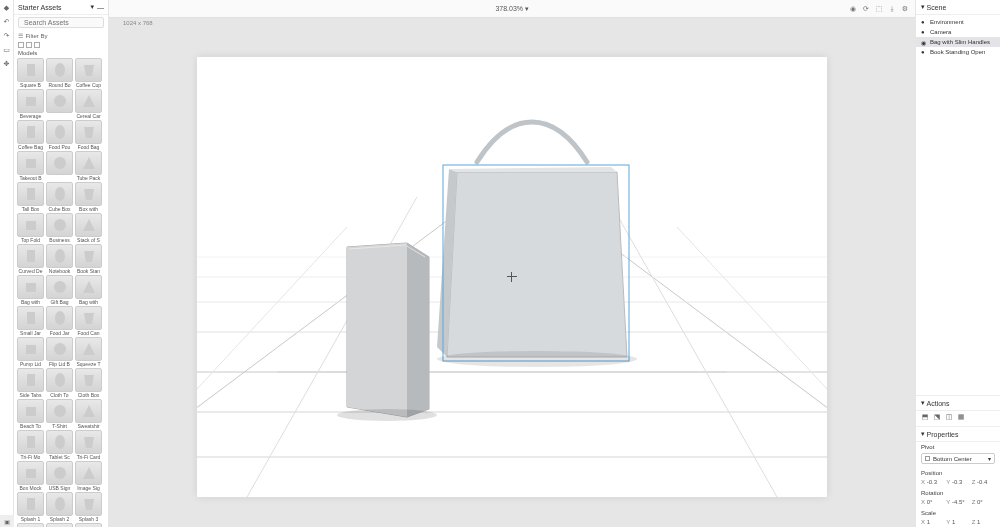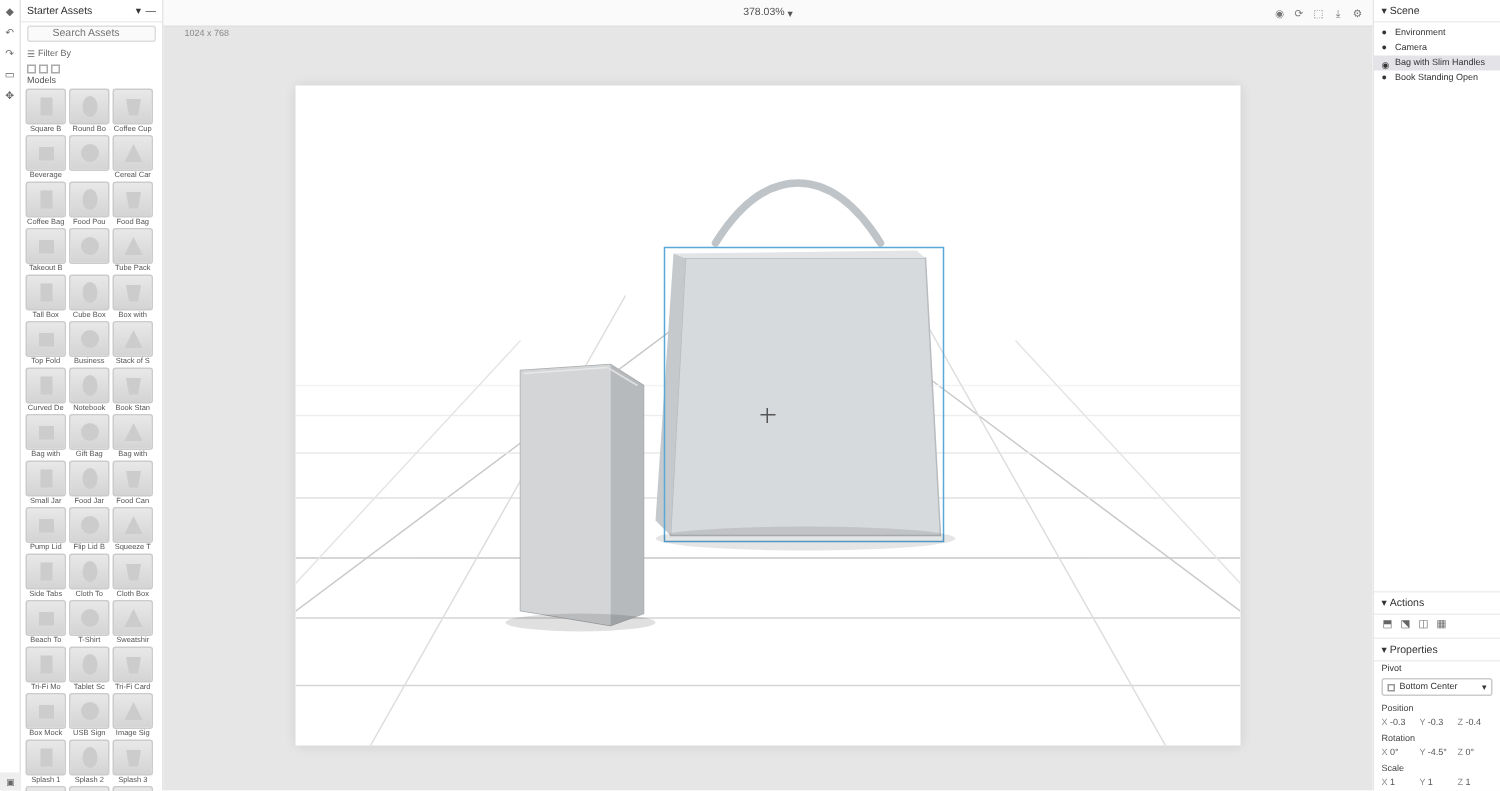--- a/index.html
+++ b/index.html
@@ -3,21 +3,21 @@
 <meta charset="utf-8">
 <style>
 * { box-sizing: border-box; margin: 0; padding: 0; font-family: -apple-system, BlinkMacSystemFont, "Segoe UI", sans-serif; }
 body { width: 1000px; height: 527px; overflow: hidden; background: #fafafa; display: flex; font-size: 7px; color: #333; }
 .toolstrip { width: 14px; background: #fff; border-right: 1px solid #e5e5e5; display: flex; flex-direction: column; align-items: center; padding-top: 4px; gap: 6px; }
 .toolstrip .ticon { width: 8px; height: 8px; color: #666; cursor: pointer; display:flex; align-items:center; justify-content:center; }
 .assets { width: 95px; background: #fff; border-right: 1px solid #e5e5e5; display: flex; flex-direction: column; }
 .assets-head { padding: 3px 4px; display:flex; align-items:center; gap:3px; border-bottom:1px solid #eee; font-size:7px;}
 .assets-head .title { flex:1; }
 .search { padding:2px 4px; }
-.search input { width:100%; font-size:7px; padding:1px 16px; border:1px solid #ddd; border-radius:2px; background:#fafafa;}
+.search input { width:100%; font-size:7px; padding:1px 5px; border:1px solid #ddd; border-radius:2px; background:#fafafa;}
 .filter { padding:2px 4px; font-size:6px; color:#666; display:flex; align-items:center; gap:2px;}
 .section-lbl { padding:1px 4px; font-size:6px; color:#555;}
 .view-icons { display:flex; gap:2px; padding:1px 4px; }
 .view-icons span{ width:6px;height:6px;border:1px solid #aaa; cursor:pointer;}
 .grid { flex:1; overflow:auto; padding:1px 3px; }
 .grid-row { display:flex; gap:2px; margin-bottom:1px; }
 .cell { width:27px; display:flex; flex-direction:column; align-items:center; cursor:pointer; }
 .thumb { width:27px; height:24px; background:linear-gradient(#e8e8e8,#d4d4d4); border:1px solid #ccc; border-radius:2px; display:flex; align-items:center; justify-content:center; overflow:hidden;}
 .thumb svg { width:18px; height:18px; }
 .lbl { font-size:5px; color:#555; white-space:nowrap; overflow:hidden; text-overflow:ellipsis; width:27px; text-align:center;}

